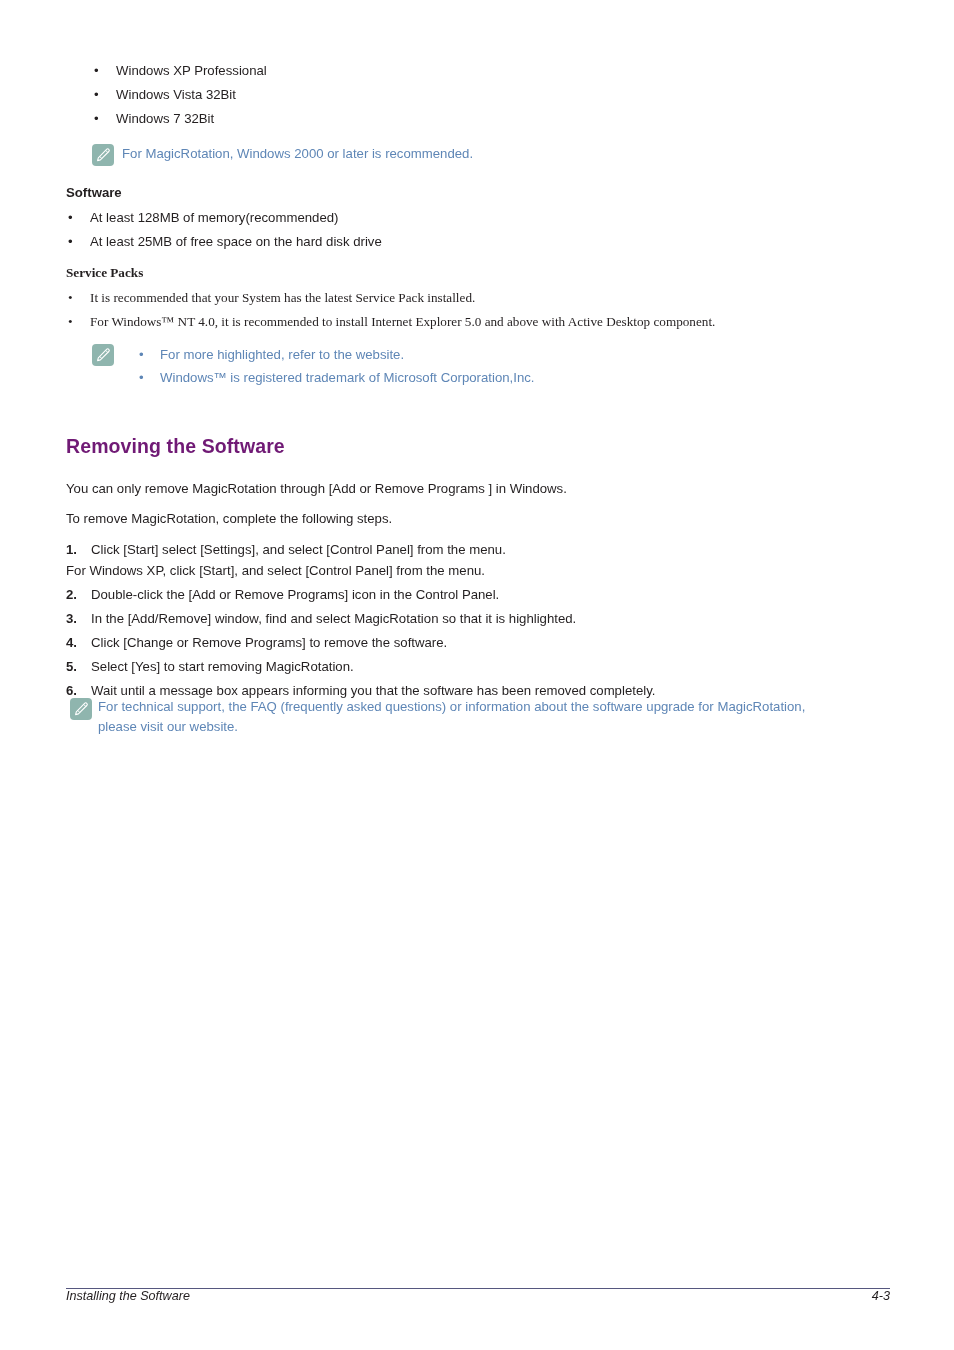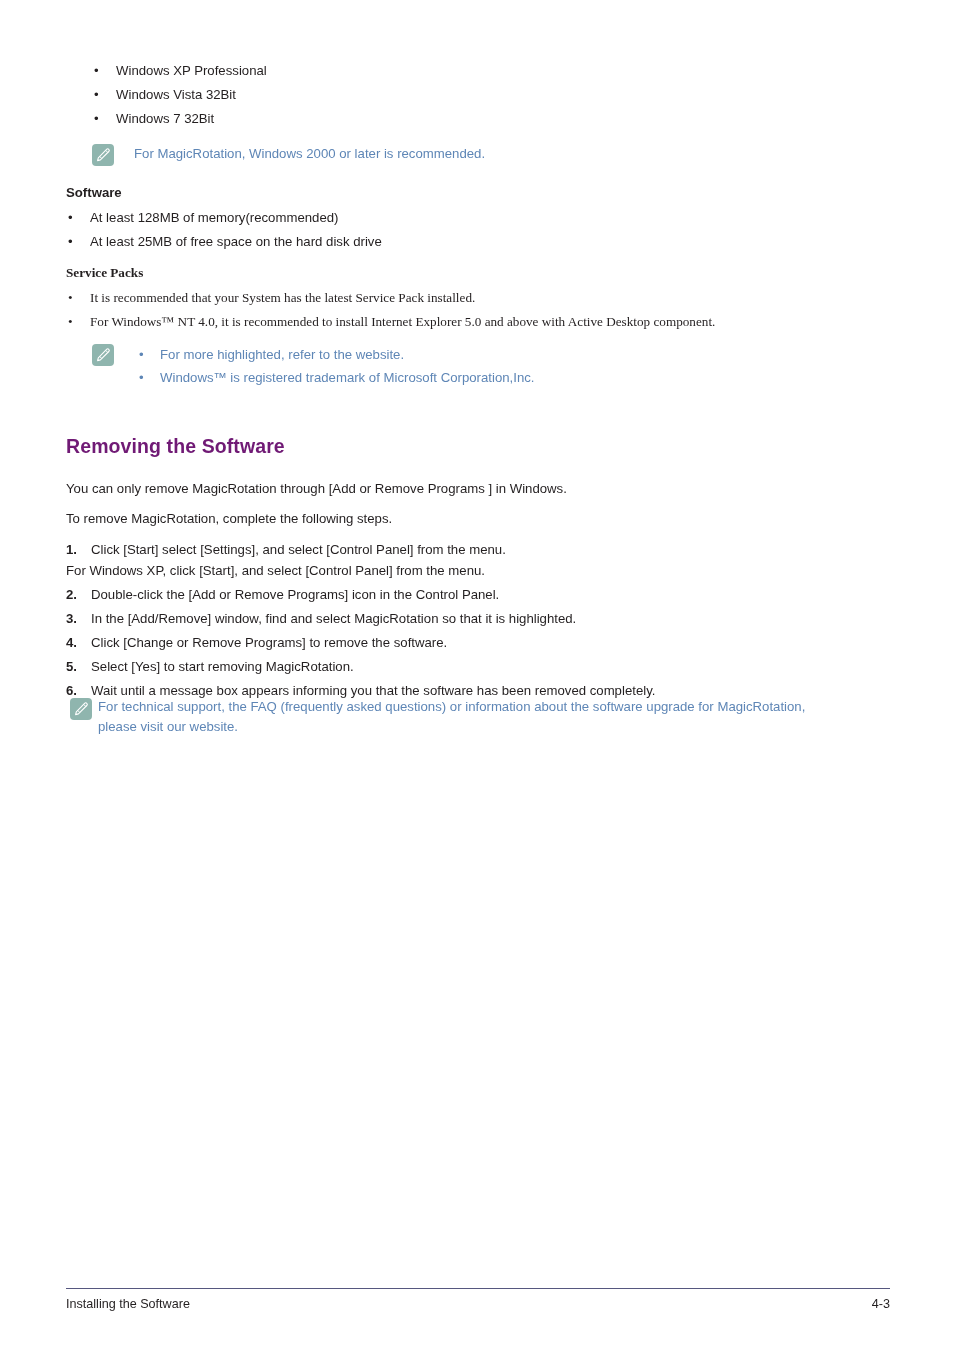--- a/index.html
+++ b/index.html
@@ -90,21 +90,21 @@
     background: #8fb5ae;
     position: relative;
     margin-top: 1px;
   }
   .note-icon svg {
     position: absolute;
     left: 3px;
     top: 3px;
   }
   .note-body {
-    margin-left: 20px;
+    margin-left: 8px;
     font-size: 13.2px;
     line-height: 21px;
     color: #5e86b6;
   }
   .note-body .note-line {
     white-space: nowrap;
   }
   ul.note-list {
     list-style: none;
     margin: 0;
@@ -162,23 +162,24 @@
   }
   .footer-rule {
     height: 1px;
     background: #56577f;
     width: 100%;
   }
   .footer-row {
     display: flex;
     justify-content: space-between;
     align-items: baseline;
-    margin-top: 8px;
+    margin-top: 0;
     font-size: 12.6px;
     color: #231f20;
+    font-style: italic;
   }
 </style>
 </head>
 <body>
 
 <div class="page">
 
   <div class="content" style="top:63px;">
     <ul class="blist indented">
       <li>

